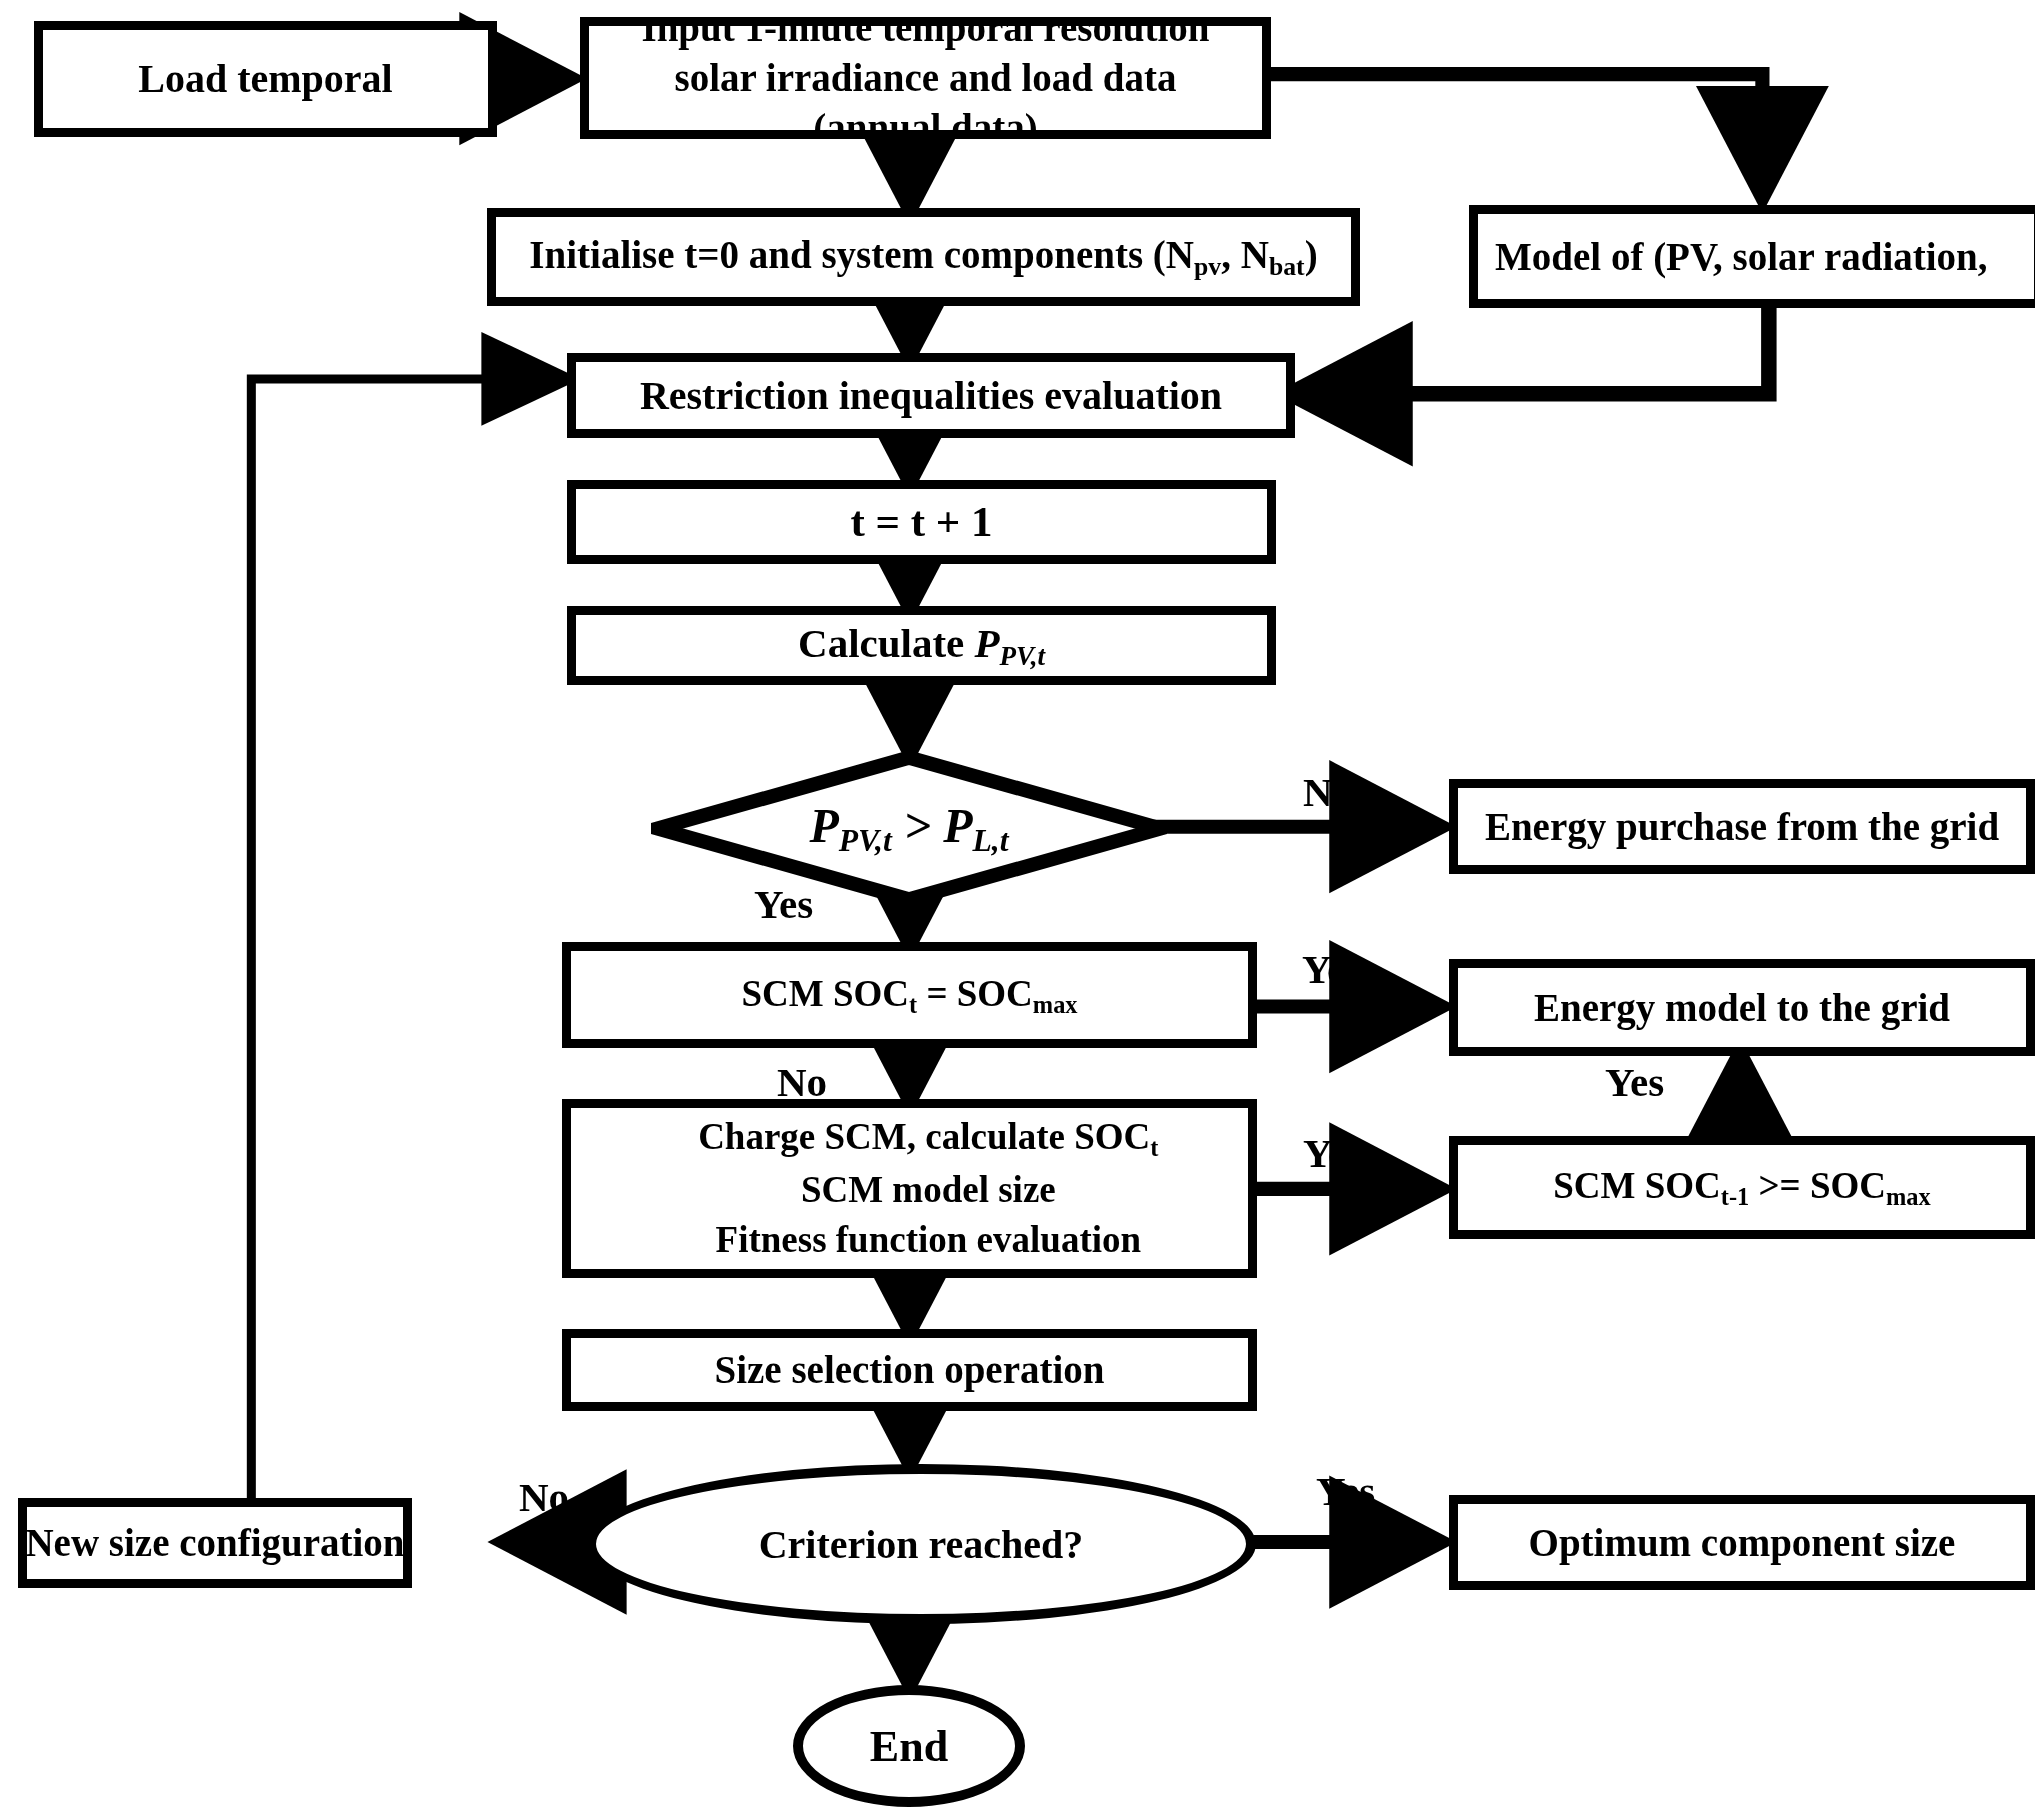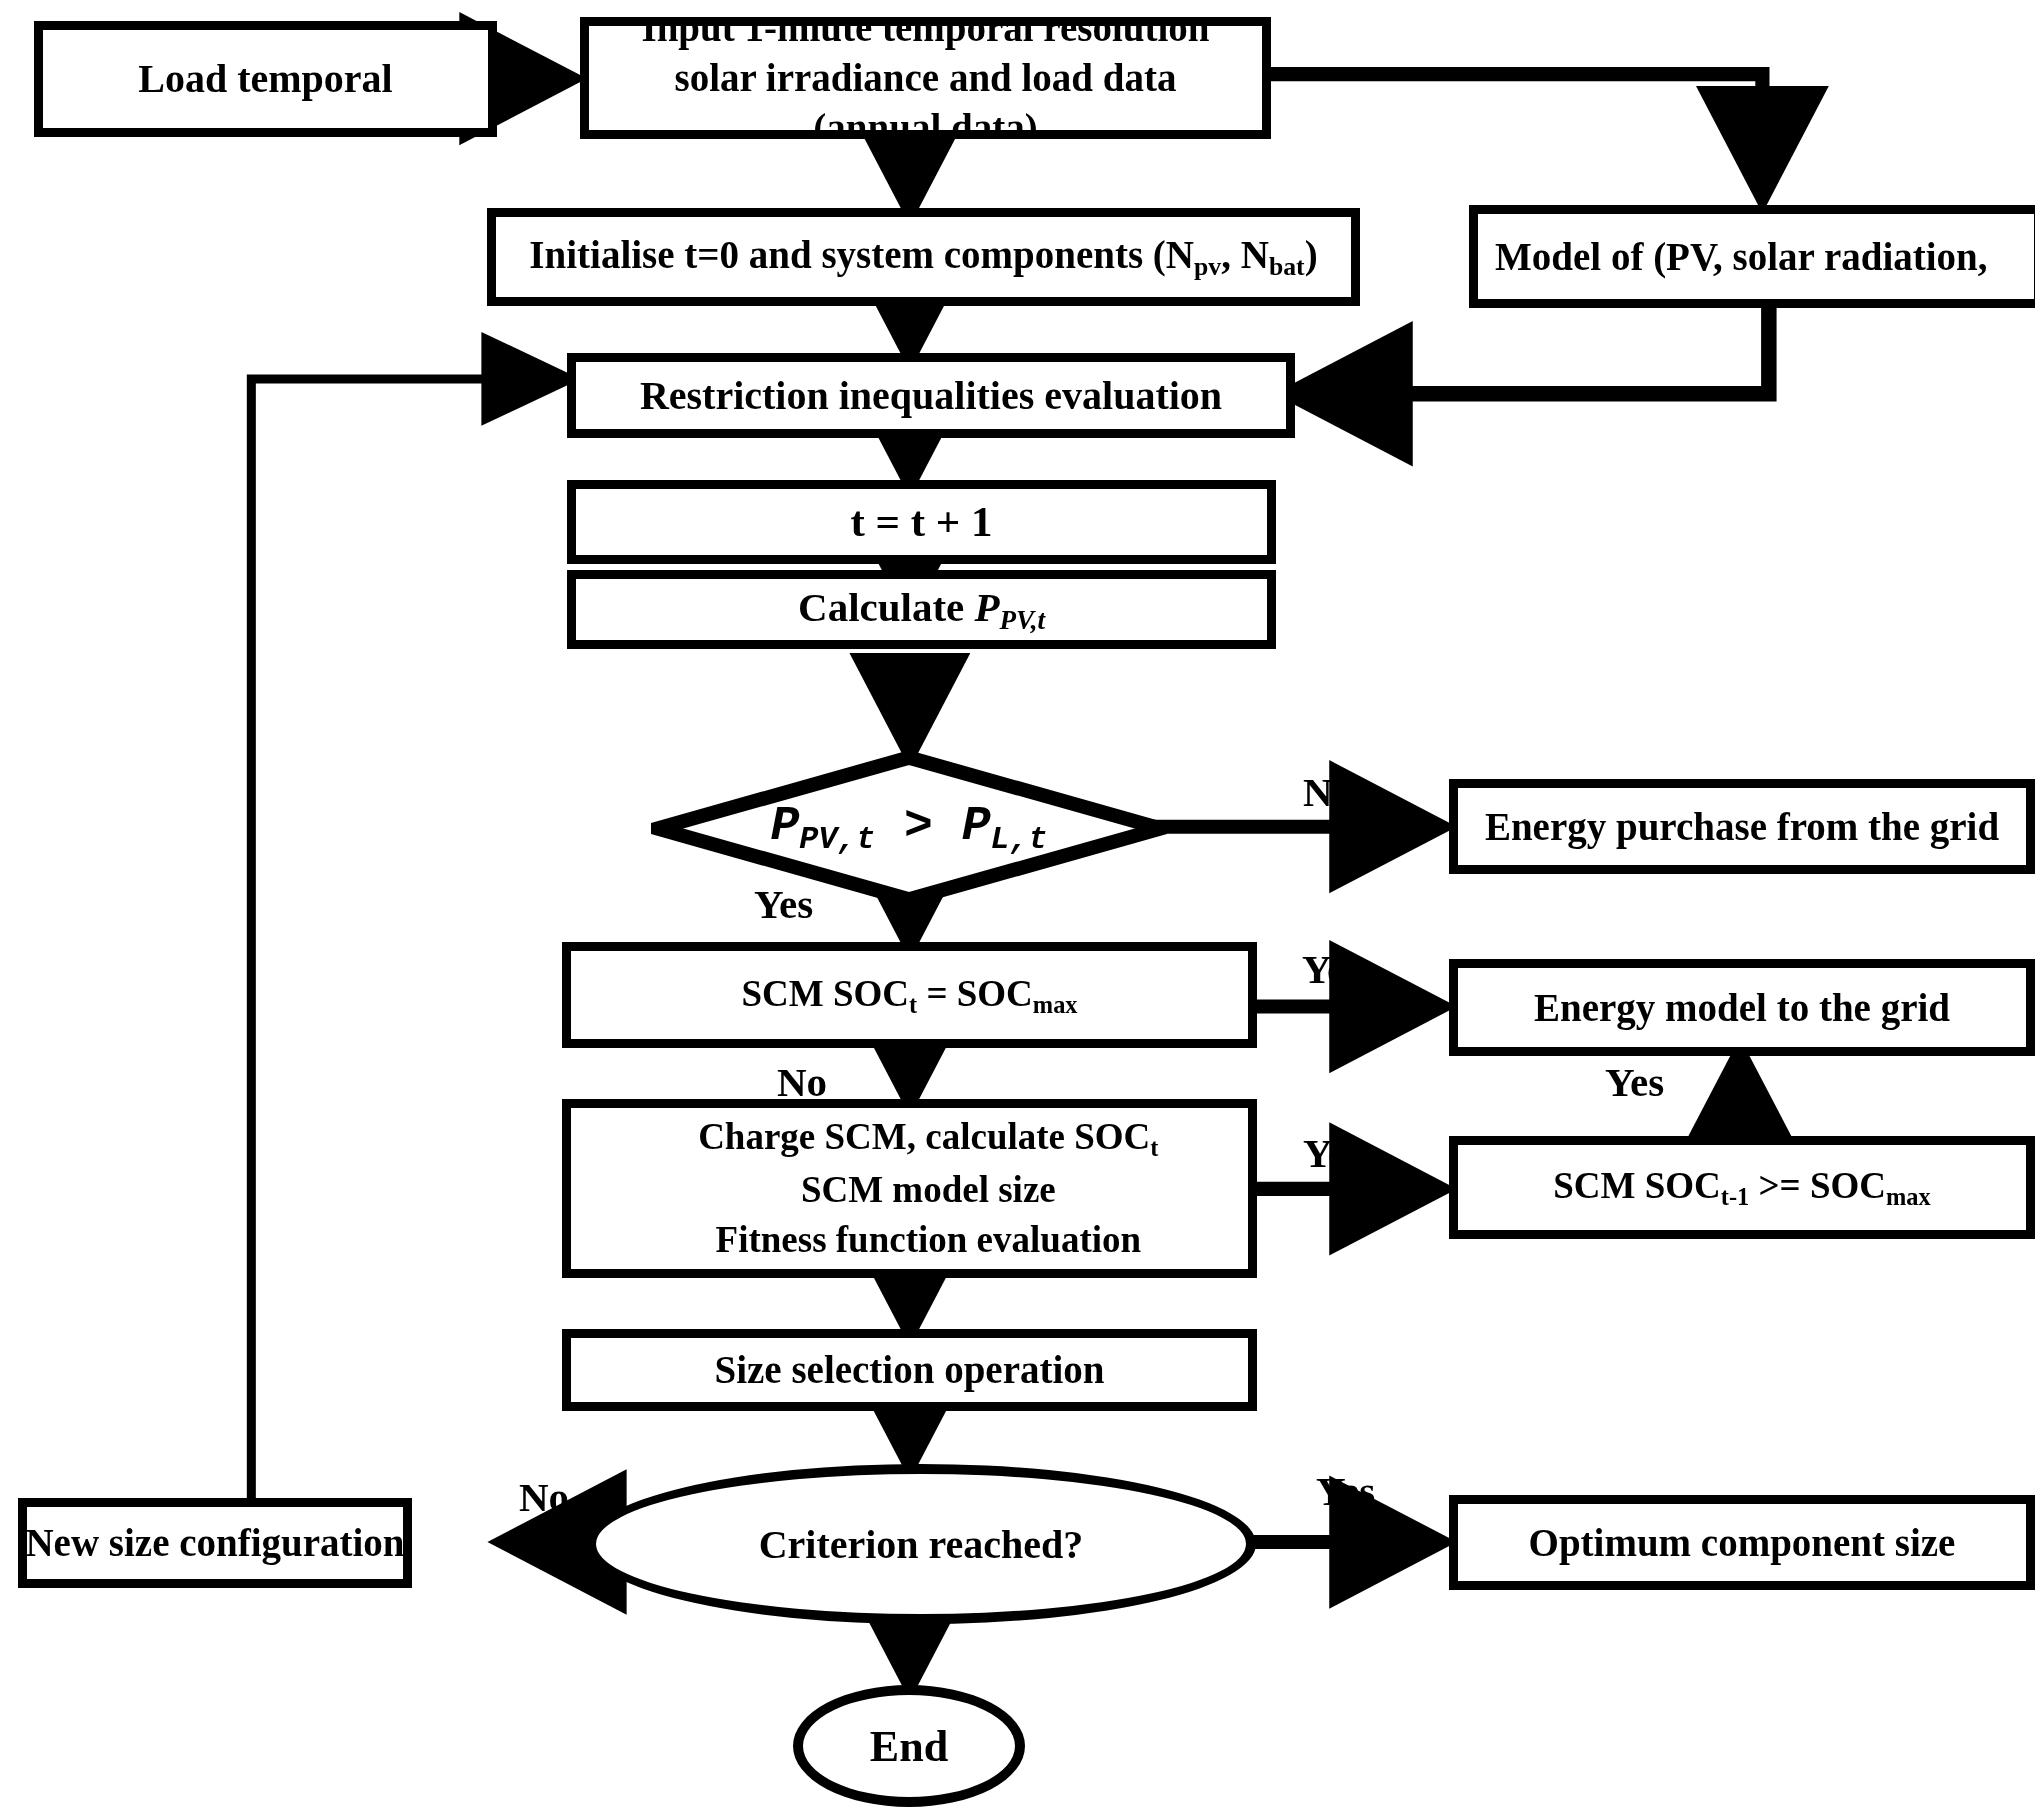--- a/index.html
+++ b/index.html
@@ -158,25 +158,25 @@
   </div>
 
   <div class="node-box fs-62" style="left:567px; top:353px; width:728px; height:85px;">
     <span>Restriction inequalities evaluation</span>
   </div>
 
   <div class="node-box fs-66" style="left:567px; top:480px; width:709px; height:84px;">
     <span>t = t + 1</span>
   </div>
 
-  <div class="node-box fs-64" style="left:567px; top:570px; width:709px; height:79px;">
+  <div class="node-box fs-64" style="left:567px; top:606px; width:709px; height:79px;">
     <span><span>Calculate </span><span class="ital">P</span><span class="sub ital">PV,t</span></span>
   </div>
 
-  <div class="node-diamond" style="left:651px; top:751px; width:516px; height:155px;font-family:Liberation Mono, monospace;">
+  <div class="node-diamond" style="left:651px; top:751px; width:516px; height:155px;">
     <svg width="516" height="155" viewBox="0 0 800 240" style="position:absolute;left:0;top:0;">
       <polygon points="400,10 790,120 400,230 10,120" fill="#fff" stroke="#000" stroke-width="22"></polygon>
     </svg>
     <span class="diamond-text"><span>P</span><span class="sub">PV,t</span><span> &gt; </span><span>P</span><span class="sub">L,t</span></span>
   </div>
 
   <div class="node-box fs-60" style="left:1449px; top:779px; width:586px; height:95px;">
     <span>Energy purchase from the grid</span>
   </div>
 

